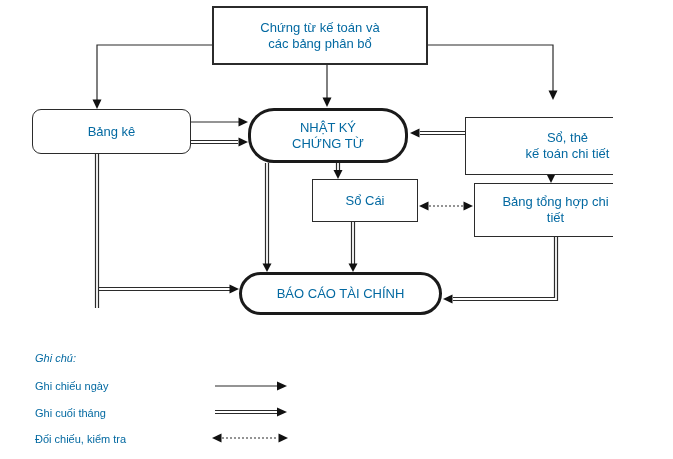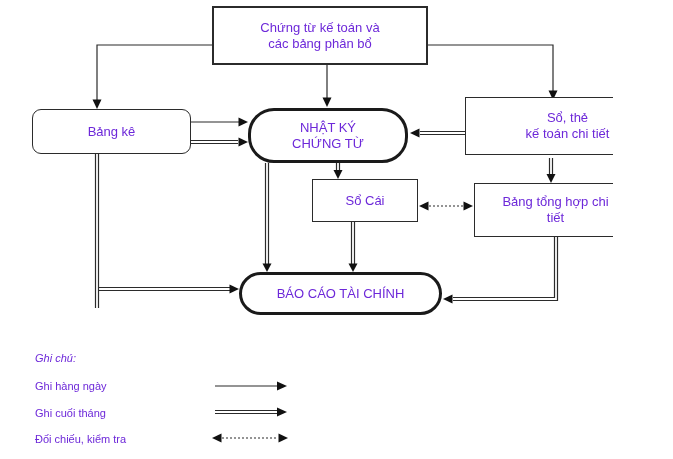--- a/index.html
+++ b/index.html
@@ -2,21 +2,21 @@
 <html><head>
 <meta charset="utf-8">
 <style>
   html, body { margin: 0; padding: 0; background: #ffffff; }
   .canvas {
     position: relative;
     width: 613px;
     height: 459px;
     background: #ffffff;
     font-family: "Liberation Sans", sans-serif;
-    color: #6d28d9;
+    color: #0369a1;
     overflow: hidden;
   }
   .connectors {
     position: absolute;
     left: 0; top: 0;
     width: 673px; height: 459px;
   }
   .node {
     position: absolute;
     box-sizing: border-box;
@@ -29,21 +29,21 @@
     font-size: 13px;
     line-height: 16px;
     white-space: pre-line;
     z-index: 2;
   }
   .node.border-2 { border-width: 2px; }
   .node.border-3 { border-width: 3px; border-color: #1a1a1a; border-radius: 26px; }
   .n-chung-tu     { left: 212px; top: 6px;   width: 216px; height: 59px; }
   .n-bang-ke      { left: 32px;  top: 109px; width: 159px; height: 45px; border-radius: 9px; }
   .n-nhat-ky      { left: 248px; top: 108px; width: 160px; height: 55px; }
-  .n-so-the       { left: 465px; top: 97px; width: 161px; height: 58px; padding-left: 44px; }
+  .n-so-the       { left: 465px; top: 117px; width: 161px; height: 58px; padding-left: 44px; }
   .n-so-cai       { left: 312px; top: 179px; width: 106px; height: 43px; }
   .n-bang-tong-hop{ left: 474px; top: 183px; width: 163px; height: 54px; }
   .n-bao-cao      { left: 239px; top: 272px; width: 203px; height: 43px; }
   .legend-text {
     position: absolute;
     left: 35px;
     font-size: 11px;
     line-height: 16px;
     z-index: 2;
   }
@@ -180,17 +180,17 @@
   <div class="node n-bang-tong-hop">
     <span>Bảng tổng hợp chi
 tiết</span>
   </div>
 
   <div class="node border-3 n-bao-cao">
     <span>BÁO CÁO TÀI CHÍNH</span>
   </div>
 
   <div class="legend-text legend-title">Ghi chú:</div>
-  <div class="legend-text legend-row-1">Ghi hàng ngày</div>
+  <div class="legend-text legend-row-1">Ghi chiếu ngày</div>
   <div class="legend-text legend-row-2">Ghi cuối tháng</div>
   <div class="legend-text legend-row-3">Đối chiếu, kiểm tra</div>
 
 </div>
 
 </body></html>

